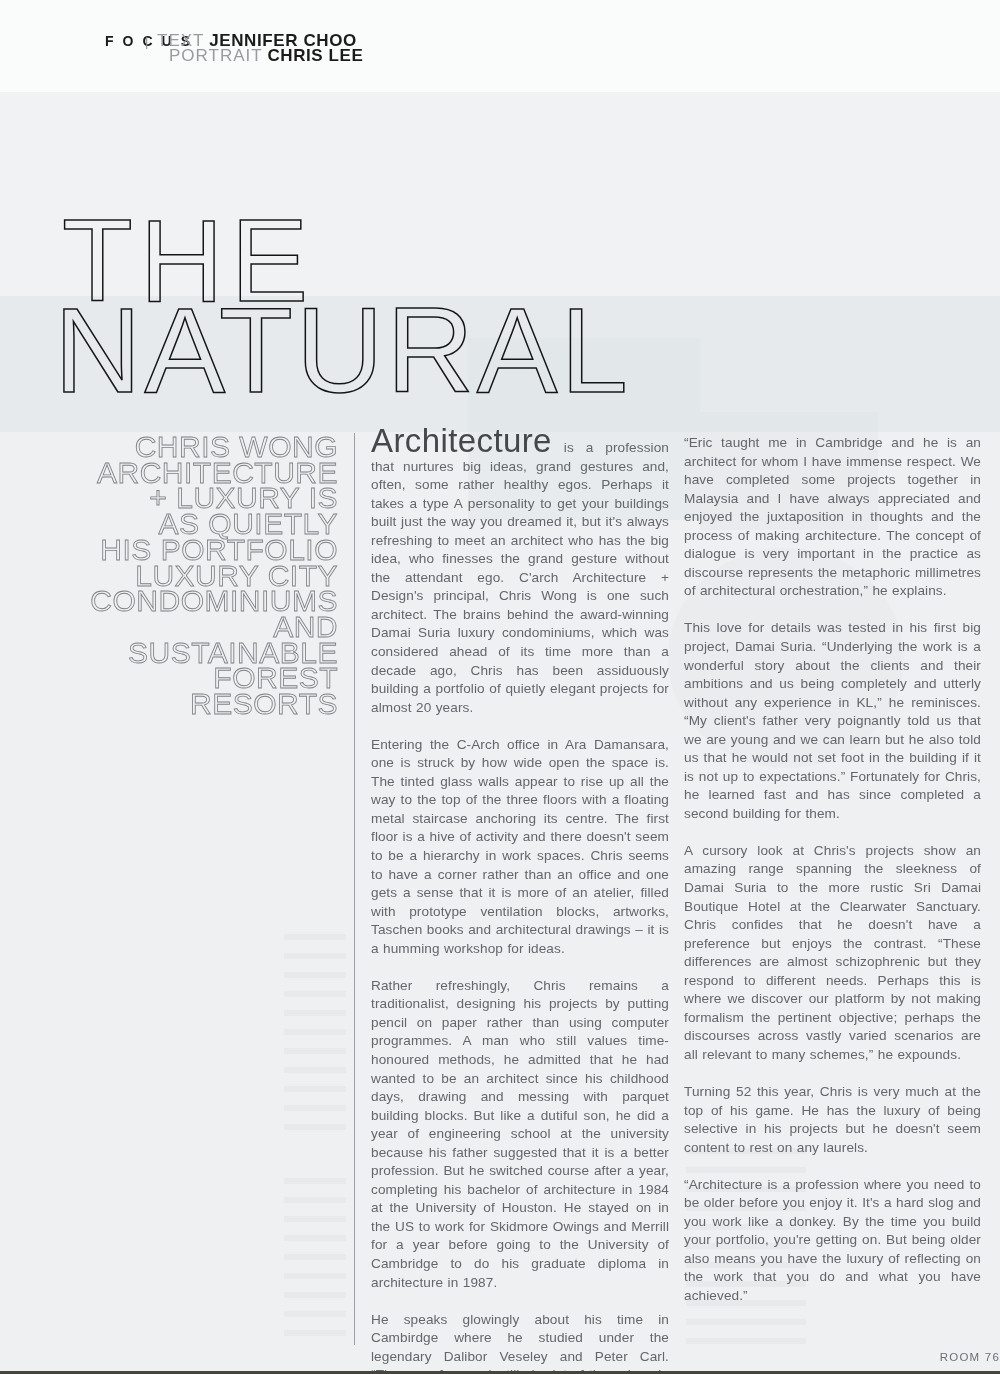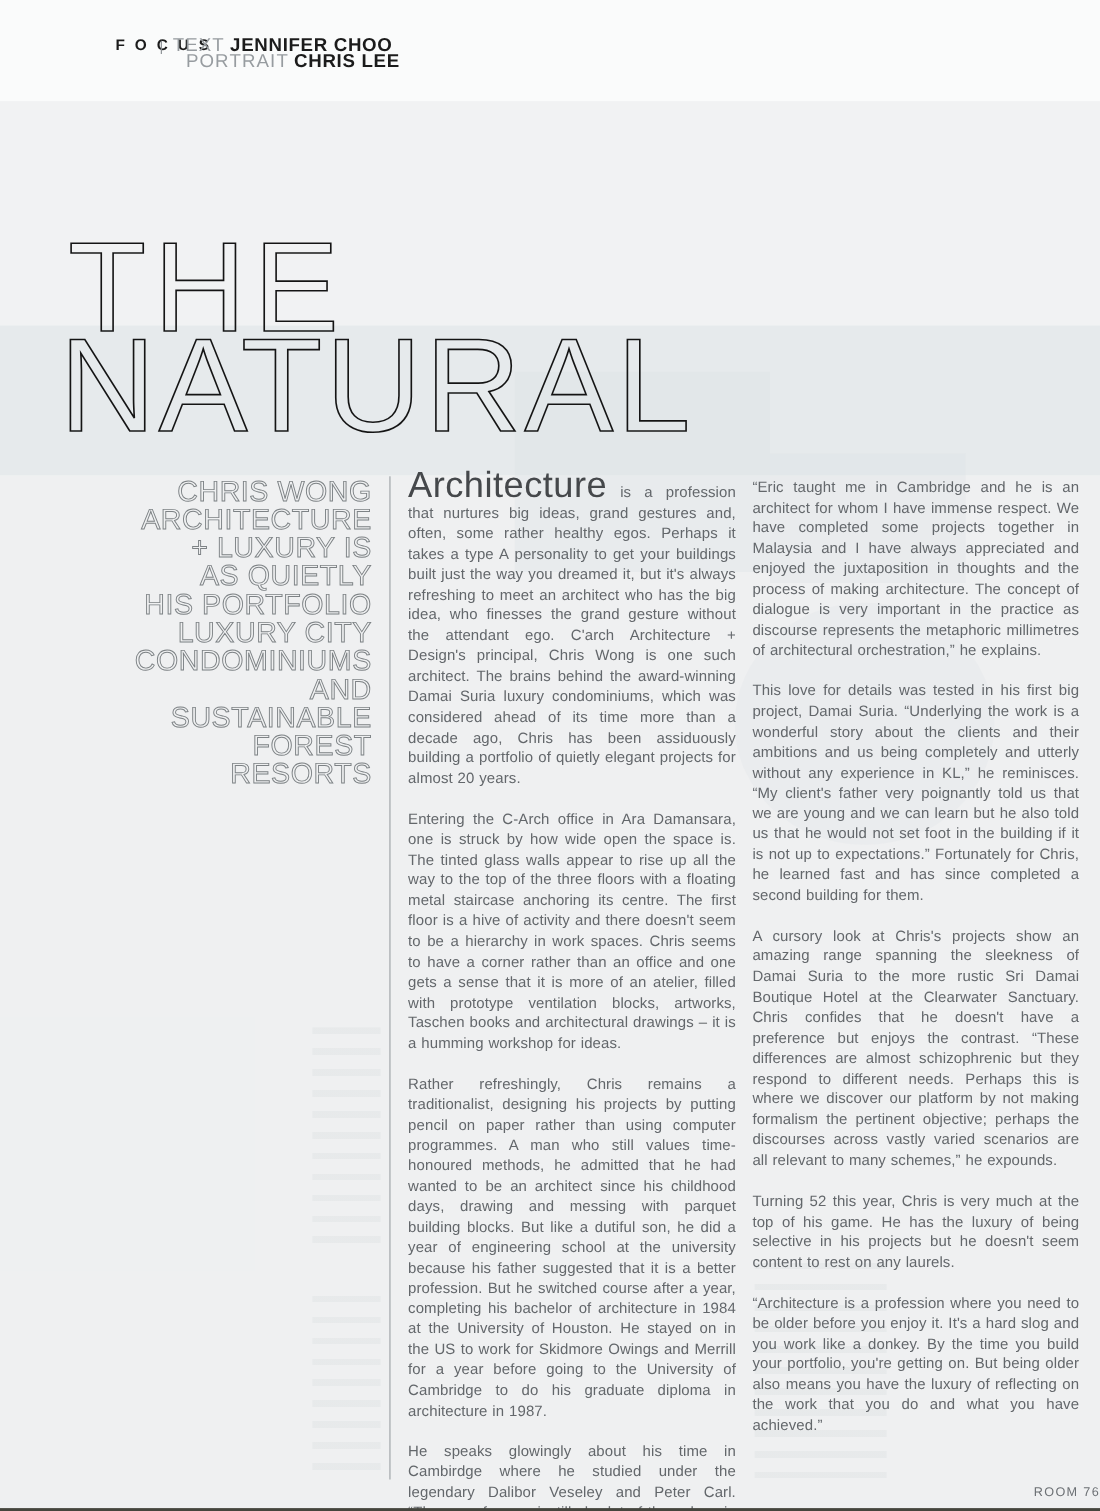--- a/index.html
+++ b/index.html
@@ -38,21 +38,21 @@
     -webkit-text-fill-color:transparent;
     -webkit-text-stroke:1.5px #141414;
     font-weight:400;
   }
   .headline-the{position:absolute;left:62px;top:203px;font-size:116px;line-height:1;letter-spacing:7px;}
   .headline-natural{position:absolute;left:54px;top:290px;font-size:121px;line-height:1;letter-spacing:3px;}
 
   
   .standfirst{
     position:absolute;left:52px;top:434px;width:286px;text-align:right;
-    font-size:26px;line-height:25.7px;letter-spacing:.5px;
+    font-size:30px;line-height:25.7px;letter-spacing:.5px;
     color:#737373;
     -webkit-text-fill-color:transparent;
     -webkit-text-stroke:.85px #7d8285;
   }
 
   
   .col-rule{position:absolute;left:354px;top:433px;width:1px;height:912px;background:#9aa0a3;}
   .column{position:absolute;font-size:13.6px;line-height:18.55px;color:#63676b;text-align:justify;}
   .col1{left:371px;top:424px;width:298px;}
   .col2{left:684px;top:434px;width:297px;}

